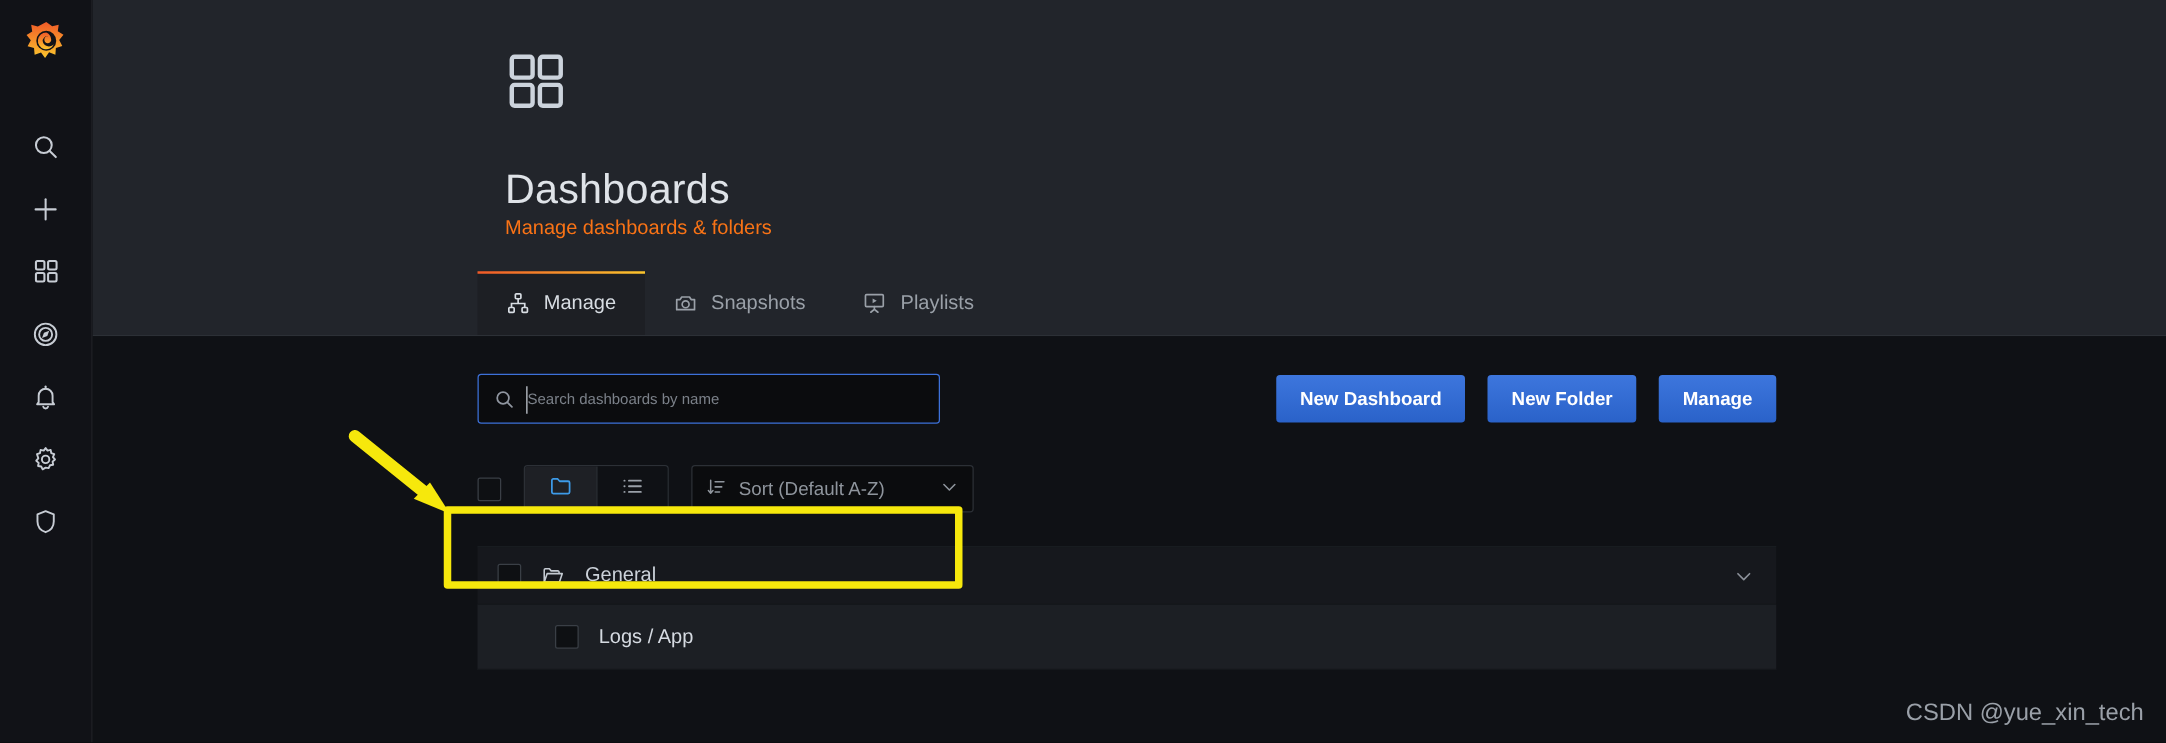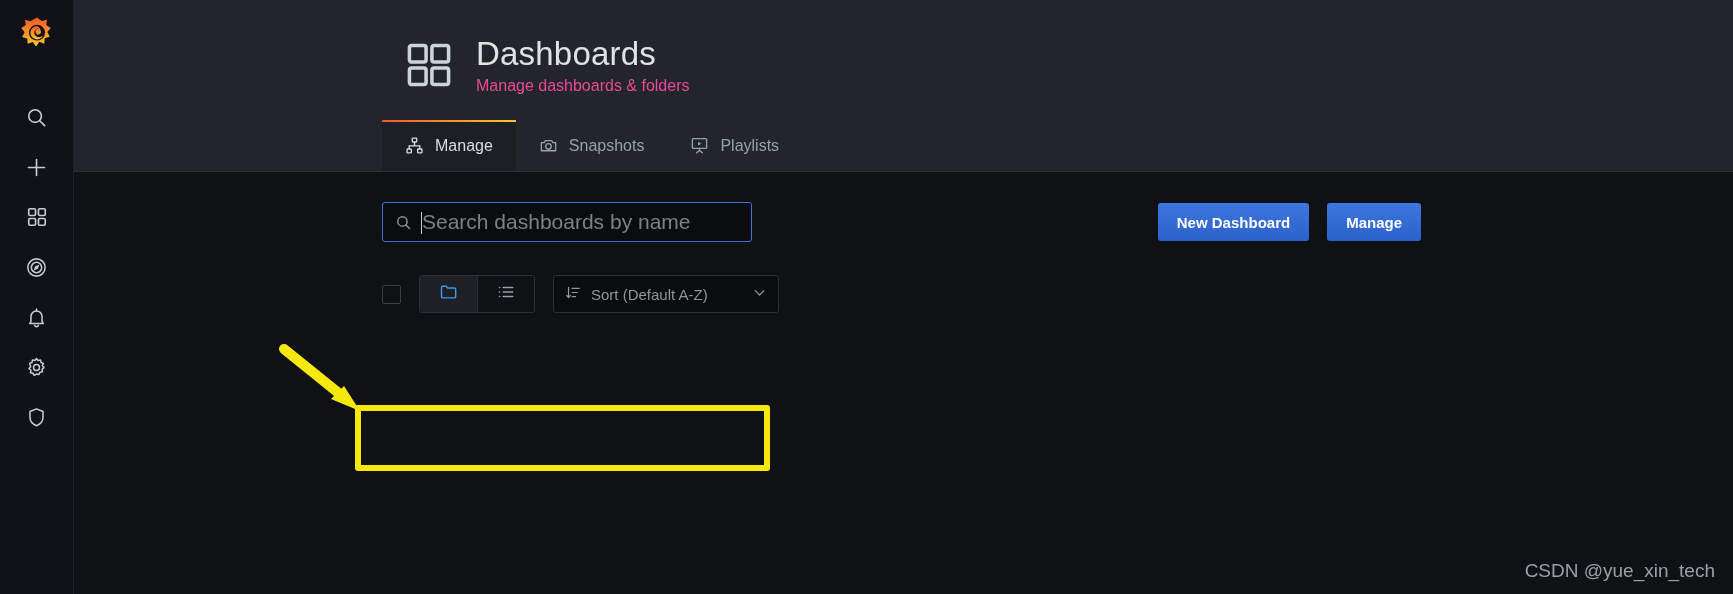--- a/index.html
+++ b/index.html
@@ -34,28 +34,28 @@
   
   .content { flex: 1 1 auto; display: flex; flex-direction: column; min-width: 0; position: relative; }
 
   .pagehead {
     background: #22252b;
     padding: 34px 0 0 0;
     border-bottom: 1px solid #2c3036;
     position: relative;
   }
   .pagehead-inner { padding-left: 330px; }
-  .title-row { display: flex; align-items: flex-start; gap: 22px; }
+  .title-row { display: flex; align-items: flex-start; gap: 36px; flex-direction: column; }
   .title-icon { margin-top: 6px; color: #ccd3dc; }
   .title-texts { display: flex; flex-direction: column; }
   .page-title {
     font-size: 33px; font-weight: 400; color: #dfe3e8; letter-spacing: .2px;
     line-height: 40px;
   }
-  .page-sub { font-size: 16px; color: #ec4899; margin-top: 3px; }
+  .page-sub { font-size: 16px; color: #f97316; margin-top: 3px; }
 
   .tabs { display: flex; align-items: center; gap: 0; margin-top: 25px; padding-left: 308px; }
   .tab {
     display: flex; align-items: center; gap: 11px;
     padding: 14px 23px 16px 23px;
     font-size: 16px; color: #9aa0a8;
     cursor: pointer; position: relative;
     border-top: 2px solid transparent;
   }
   .tab .tab-ico { display: flex; align-items: center; color: #9aa0a8; }
@@ -79,21 +79,21 @@
     position: relative; width: 370px; height: 40px;
     background: #0b0c0e;
     border: 1.5px solid #3d71d9;
     border-radius: 3px;
     display: flex; align-items: center; gap: 10px;
     padding: 0 12px;
   }
   .search-wrap .s-ico { color: #9096a0; display: flex; }
   .search-input {
     flex: 1 1 auto; background: transparent; border: 0; outline: none;
-    color: #d8dde3; font-size: 21px; font-family: "Liberation Sans", sans-serif;
+    color: #d8dde3; font-size: 12px; font-family: "Liberation Sans", sans-serif;
   }
   .search-input::placeholder { color: #7b8189; }
   .caret {
     position: absolute; left: 38px; top: 9px; width: 1px; height: 22px; background: #c9ced6;
   }
   .btn-row { display: flex; gap: 18px; }
   .btn {
     height: 38px; padding: 0 19px;
     border: 0; border-radius: 3px;
     background: linear-gradient(180deg, #3d76dd 0%, #2a62c9 100%);
@@ -315,20 +315,21 @@
                 <circle cx="10.5" cy="10.5" r="6.6"></circle>
                   <line x1="15.4" y1="15.4" x2="20.5" y2="20.5" stroke-linecap="round"></line>
               </svg>
             </span>
             <span class="caret"></span>
             <input class="search-input" type="text" placeholder="Search dashboards by name" style="">
           </div>
 
           <div class="btn-row">
             <button class="btn">New Dashboard</button>
+            <button class="btn">New Folder</button>
             <button class="btn">Manage</button>
           </div>
         </div>
 
         <div class="toolbar">
           <div class="toolbar-left">
             <div class="cbox dark"></div>
             <div class="viewtoggle">
               <div class="vt-btn active">
                 <span>
@@ -365,20 +366,44 @@
               <span>
                 <svg width="15" height="15" viewBox="0 0 24 24" fill="none" stroke="currentColor" stroke-width="2" stroke-linecap="round" stroke-linejoin="round">
                   <polyline points="5,9 12,16 19,9"></polyline>
                 </svg>
               </span>
             </div>
           </div>
 
         </div>
 
+        <div class="listing">
+          <div class="folder-row">
+            <div class="fr-left">
+              <div class="cbox dark"></div>
+              <span style="color:#c4cad2;display:flex">
+                <svg width="19" height="19" viewBox="0 0 24 24" fill="none" stroke="currentColor" stroke-width="1.6">
+                  <path d="M3 18.6V6.3a1.2 1.2 0 0 1 1.2-1.2h4l1.8 2.1h6.8a1.2 1.2 0 0 1 1.2 1.2v1.5" stroke-linejoin="round"></path>
+                  <path d="M3 18.6 5.9 10h15.3l-2.9 8.6z" stroke-linejoin="round"></path>
+                </svg>
+              </span>
+              <span class="folder-name">General</span>
+            </div>
+            <span class="chev">
+              <svg width="16" height="16" viewBox="0 0 24 24" fill="none" stroke="currentColor" stroke-width="2" stroke-linecap="round" stroke-linejoin="round">
+                <polyline points="5,9 12,16 19,9"></polyline>
+              </svg>
+            </span>
+          </div>
+
+          <div class="dash-row">
+            <div class="cbox dark"></div>
+            <span class="dash-name">Logs / App</span>
+          </div>
+        </div>
 
       </div>
     </div>
   </div>
 
   <div class="hl-box"></div>
   <div class="arrow">
     <svg width="90" height="75" viewBox="0 0 90 75">
       <line x1="6" y1="5" x2="68" y2="55" stroke="#f6e80c" stroke-width="10" stroke-linecap="round"></line>
       <polygon points="82,67 53,55 66,42" fill="#f6e80c"></polygon>

